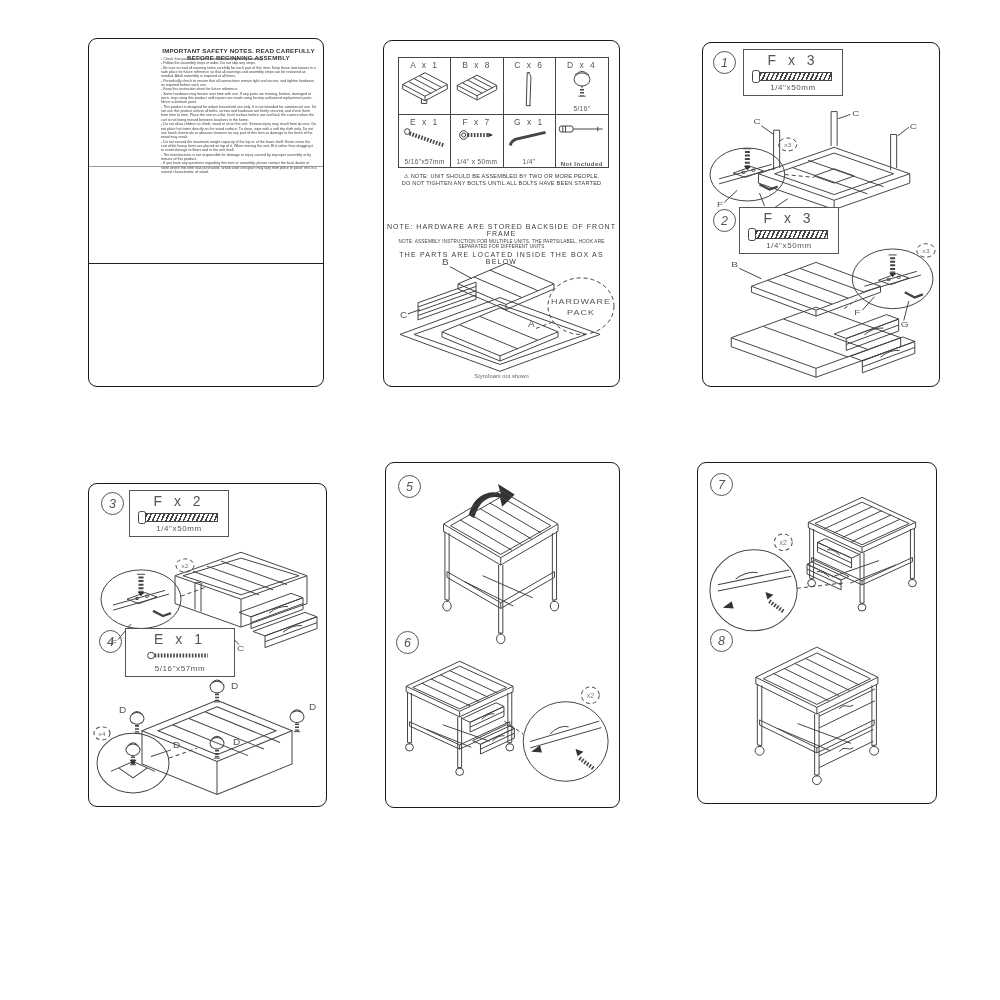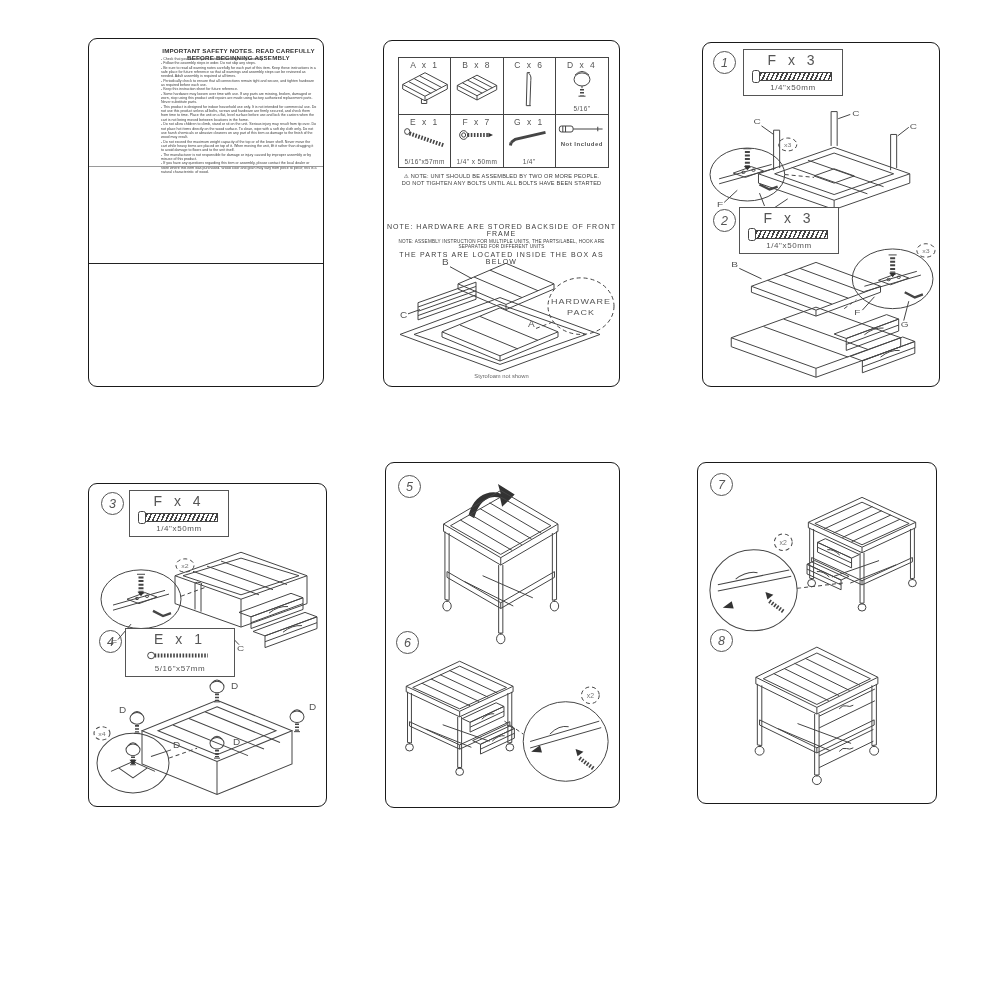--- a/index.html
+++ b/index.html
@@ -13,21 +13,21 @@
   .p6{left:697px;top:462px;width:238px;height:340px;}
   
   .p1-title{position:absolute;left:70px;right:5px;top:8px;font-size:6.2px;letter-spacing:.2px;text-align:center;color:#333;font-weight:bold;}
   .fineprint{position:absolute;left:72px;right:6px;top:18px;font-size:3.6px;line-height:4.35px;color:#3c3c3c;text-align:left;}
   .divider{position:absolute;left:0;right:0;}
   .div1{top:127px;border-top:1px solid #9a9a9a;}
   .div2{top:224px;border-top:1.6px solid #222;}
   
   .parts-table{position:absolute;left:14px;top:16px;width:209px;height:109px;display:grid;grid-template-columns:1fr 1fr 1fr 1fr;grid-template-rows:57px 52px;border:1px solid #444;}
   .pcell{border-right:1px solid #444;border-bottom:1px solid #444;display:flex;flex-direction:column;align-items:center;justify-content:flex-start;padding-top:2px;overflow:hidden;}
-  .pcell:nth-child(4n){border-right:none;}
+  .pcell:nth-child(4n){border-right:none;justify-content:space-between;}
   .pcell:nth-child(n+5){border-bottom:none;}
   .plabel{font-size:8.5px;letter-spacing:2px;color:#555;}
   .psize{font-size:6.5px;color:#555;margin-top:auto;margin-bottom:2px;letter-spacing:.4px;}
   .notinc{font-size:6px;color:#555;margin-top:6px;letter-spacing:.5px;font-weight:bold;}
   .warnblock{position:absolute;left:6px;right:6px;top:132px;text-align:center;font-size:5.6px;line-height:7px;color:#3c3c3c;letter-spacing:.2px;}
   .noteblock{position:absolute;left:2px;right:2px;top:182px;text-align:center;color:#3c3c3c;}
   .note1{font-size:7px;letter-spacing:1px;}
   .note2{font-size:4.6px;letter-spacing:.2px;margin-top:2px;}
   .note3{font-size:7px;letter-spacing:1.2px;margin-top:2px;}
   .caption{position:absolute;left:0;right:0;top:332px;text-align:center;font-size:5.8px;color:#666;}
@@ -275,21 +275,21 @@
     <circle class="dash" cx="221" cy="10" r="9"></circle>
     <text class="qtxt" x="221" y="13" text-anchor="middle">x3</text>
   </svg>
 </section>
 
 <section class="panel p4">
   <div class="stepnum" style="left:12px;top:8px">
       <span>3</span>
     </div>
   <div class="hwbox" style="left:40px;top:6px;width:86px">
-    <div class="hwlabel">F x 4</div>
+    <div class="hwlabel">F x 2</div>
     <div class="hscrew">
         <span class="head"></span>
         <span class="shaft"></span>
       </div>
     <div class="hwsize">1/4"x50mm</div>
   </div>
   <svg style="left:0;top:58px" width="235" height="110" viewBox="0 0 235 150" preserveAspectRatio="none">
     <circle class="ln" cx="52" cy="78" r="40"></circle>
     <path class="dash" d="M92,74 L116,62"></path>
     <use href="#g-detail" x="50" y="80"></use>

